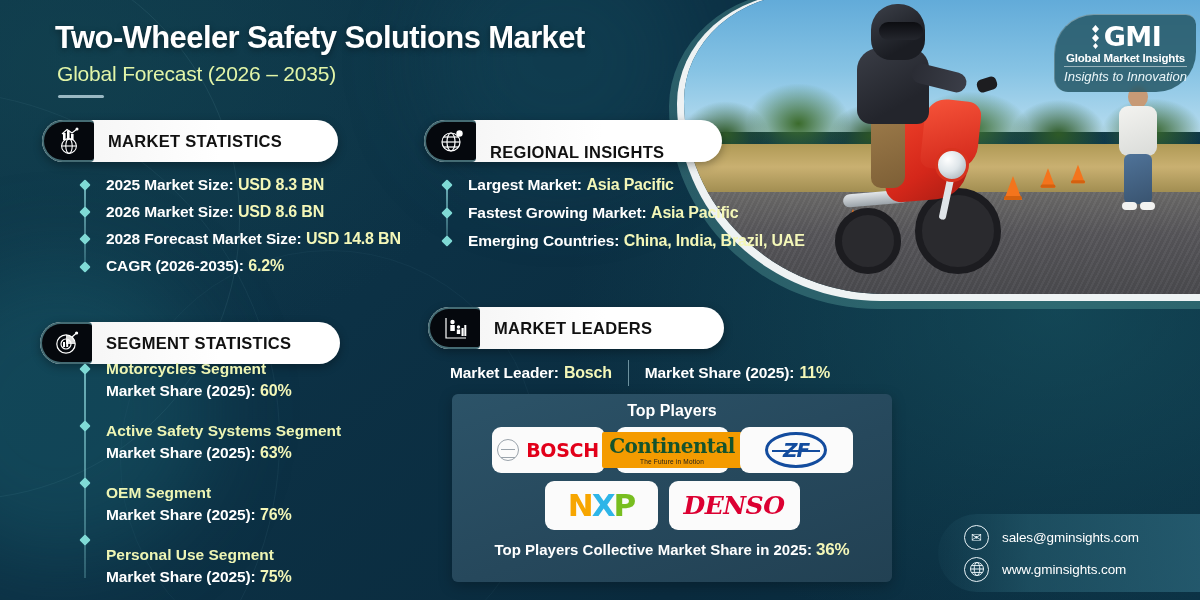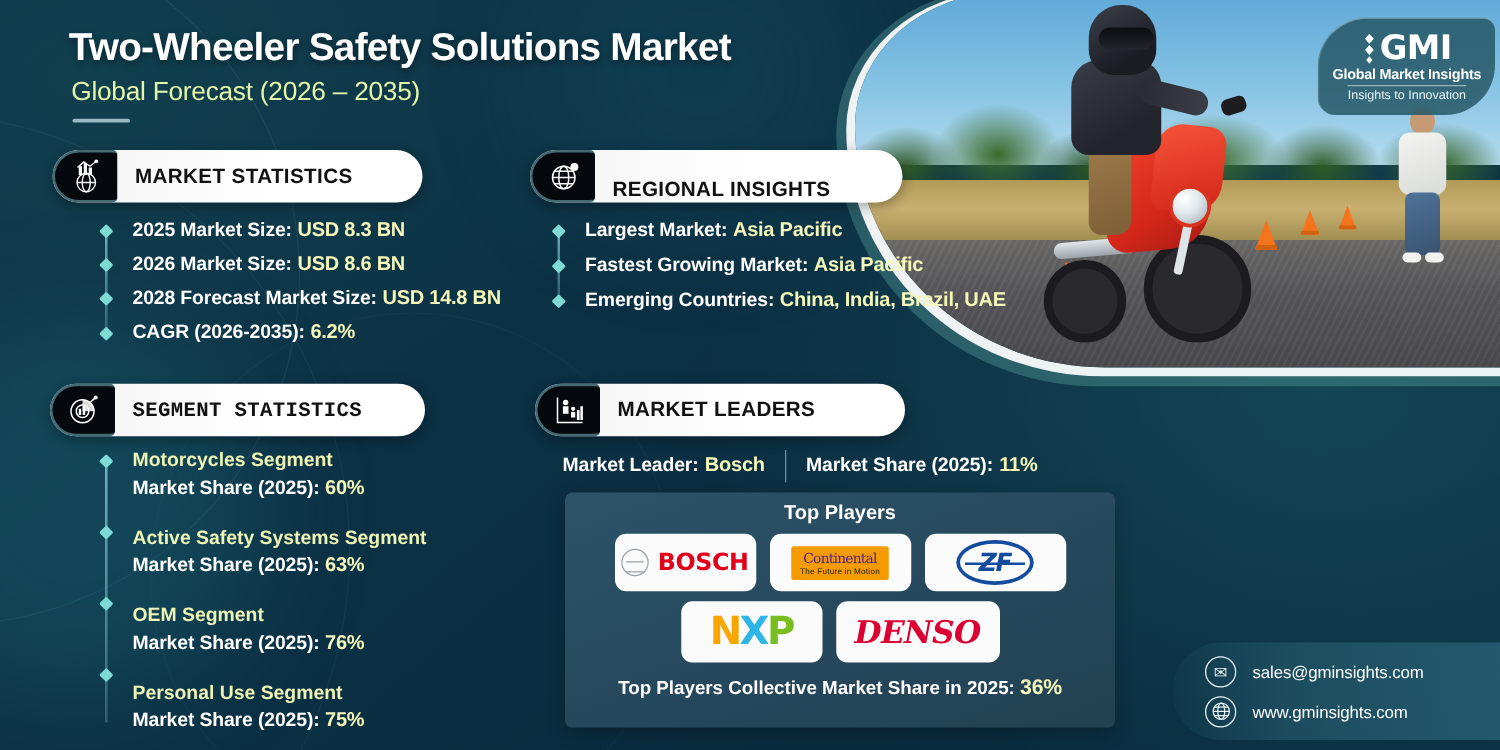--- a/index.html
+++ b/index.html
@@ -103,21 +103,21 @@
     background:rgba(38,88,104,0.86); border-radius:40px 10px 40px 14px;
     border-top:1px solid rgba(255,255,255,0.35); border-left:1px solid rgba(255,255,255,0.22);
     display:flex; flex-direction:column; align-items:center; justify-content:center;
     backdrop-filter:blur(2px);
   }
   .gmi-top { display:flex; align-items:center; gap:2px; }
   .gmi-diamonds { display:flex; flex-direction:column; gap:1px; margin-right:1px; }
   .gmi-main { color:#fff; font-size:27px; font-weight:bold; letter-spacing:-0.5px;
               line-height:1; font-family:"DejaVu Sans", sans-serif; }
   .gmi-sub { color:#fff; font-size:11.5px; font-weight:bold; margin-top:2px; letter-spacing:-0.2px; }
-  .gmi-tag { color:#eaf6f8; font-size:10px; margin-top:2px;
+  .gmi-tag { color:#eaf6f8; font-size:13px; font-style:italic; margin-top:2px;
              border-top:1px solid rgba(255,255,255,0.5); padding-top:2px; }
 
   
   .title { position:absolute; left:55px; top:20px; color:#ffffff; font-size:31px;
            font-weight:bold; letter-spacing:-0.6px; text-shadow:0 2px 6px rgba(0,0,0,0.4); }
   .subtitle { position:absolute; left:57px; top:62px; color:#e2f5a8; font-size:21px;
            letter-spacing:-0.2px; }
   .rule { position:absolute; left:58px; top:95px; width:46px; height:3px;
           background:rgba(200,225,235,0.75); border-radius:2px; }
 
@@ -167,21 +167,21 @@
 
   
   .bosch { display:flex; align-items:center; gap:7px; }
   .bosch-mark { width:22px; height:22px; border-radius:50%; border:1.8px solid #9aa3ab;
                 position:relative; }
   .bosch-mark:before { content:""; position:absolute; left:3px; top:9px; width:14px; height:3px;
                 border-top:1.6px solid #9aa3ab; border-bottom:1.6px solid #9aa3ab; height:7px; }
   .bosch-text { color:#e2001a; font-size:19px; font-weight:bold; letter-spacing:-0.3px;
                 font-family:"DejaVu Sans", sans-serif; }
   .conti { background:#f49b00; padding:4px 7px 3px; border-radius:2px; text-align:center; }
-  .conti-main { color:#4c1d95; font-size:11px; font-weight:normal; letter-spacing:-0.6px;
+  .conti-main { color:#14532d; font-size:20px; font-weight:bold; letter-spacing:-0.6px;
                 font-family:"DejaVu Serif", serif; line-height:1; }
   .conti-sub { color:#1a1a1a; font-size:6.5px; margin-top:2px; letter-spacing:0.2px; }
   .zf { width:62px; height:36px; border-radius:50%; border:3px solid #134c9e;
         display:flex; align-items:center; justify-content:center; position:relative; }
   .zf span { color:#134c9e; font-size:20px; font-weight:bold; font-style:italic;
         letter-spacing:-1px; font-family:"DejaVu Sans", sans-serif; }
   .zf:after { content:""; position:absolute; left:4px; right:4px; top:50%; height:2px; background:#134c9e; }
   .nxp { display:flex; align-items:center; font-size:31px; font-weight:bold; line-height:1;
          font-family:"DejaVu Sans", sans-serif; letter-spacing:-2px; }
   .nxp .n { color:#f7a600; } .nxp .x { color:#2eb5e8; } .nxp .p { color:#78be20; }
@@ -332,21 +332,21 @@
     <div class="row" style="margin-bottom:10px">
       <span class="lbl">Fastest Growing Market:</span>
       <span class="val">Asia Pacific</span>
     </div>
     <div class="row">
       <span class="lbl">Emerging Countries:</span>
       <span class="val">China, India, Brazil, UAE</span>
     </div>
   </div>
 
-  <div class="pill" style="left:40px; top:307px; width:300px;font-family:Liberation Mono, monospace;">
+  <div class="pill" style="left:40px; top:322px; width:300px;">
     <div class="pill-icon">
       <svg width="28" height="28" viewBox="0 0 28 28" fill="none" stroke="#ffffff" stroke-width="1.2">
         <circle cx="13" cy="15" r="9.2"></circle>
         <circle cx="13" cy="15" r="5"></circle>
         <path d="M13 5.8 A9.2 9.2 0 0 1 22.2 15 L13 15 Z" fill="#fff" stroke="none" opacity="0.85"></path>
         <rect x="10" y="13" width="2" height="5" fill="#fff" stroke="none"></rect>
         <rect x="13.2" y="11" width="2" height="7" fill="#fff" stroke="none"></rect>
         <polyline points="19,8 23,4.5" stroke="#fff"></polyline>
         <circle cx="23.6" cy="4" r="1.6" fill="#fff" stroke="none"></circle>
       </svg>

